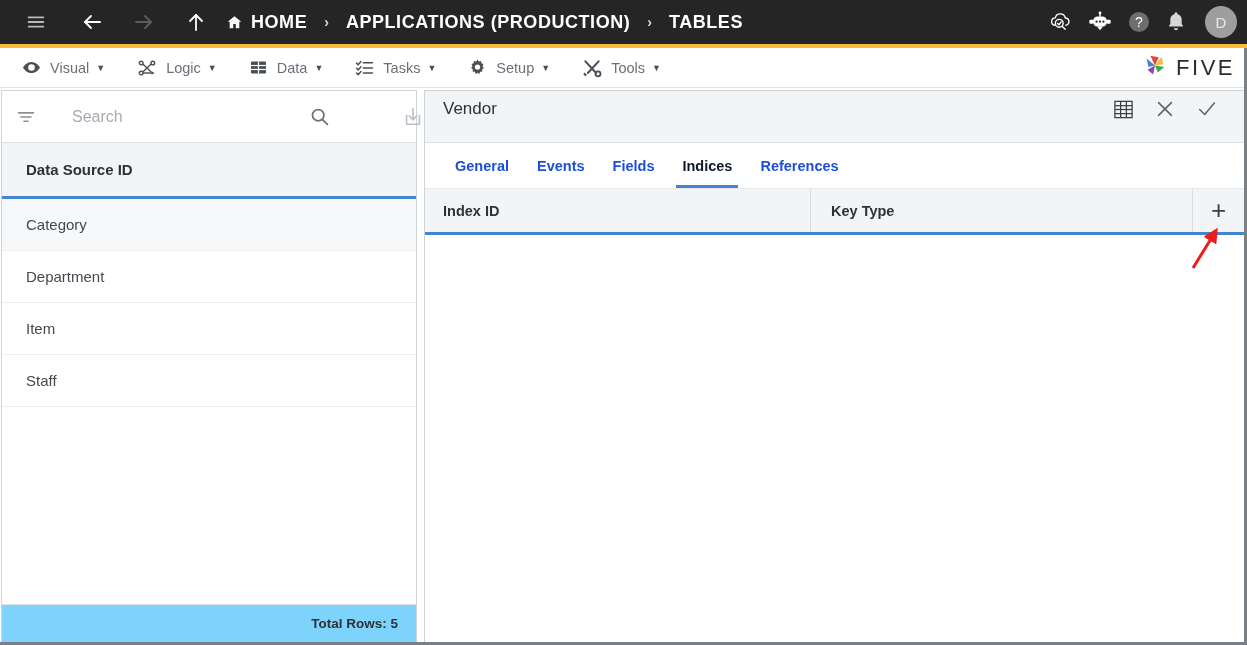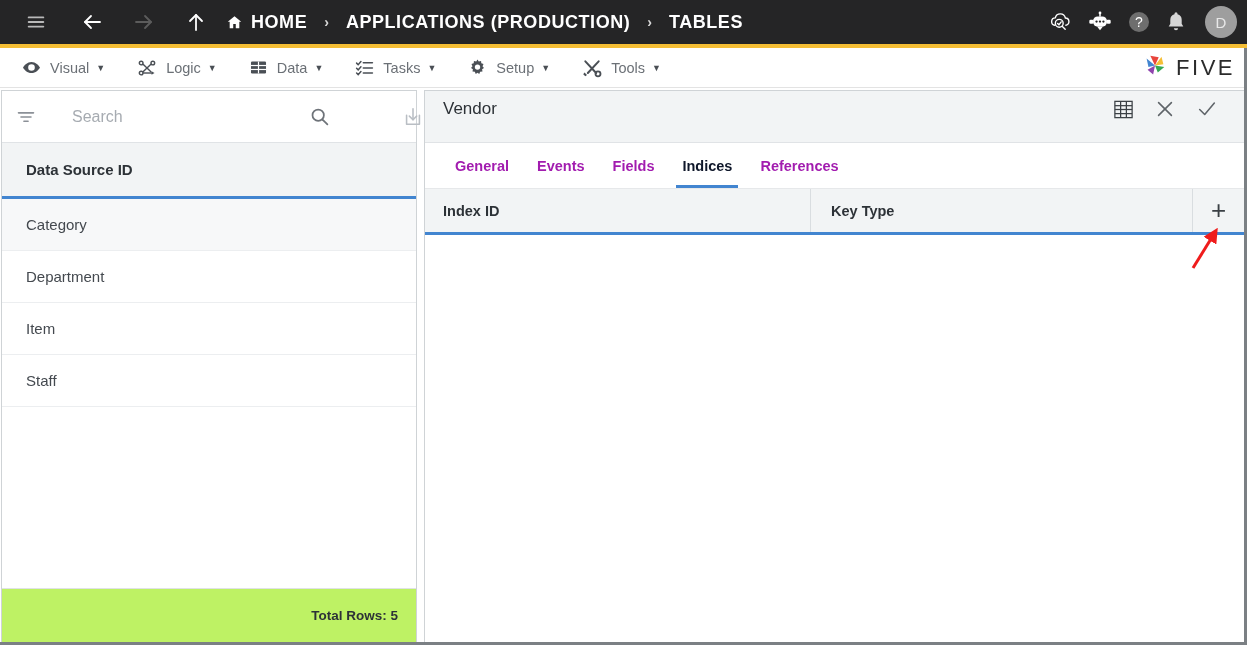--- a/index.html
+++ b/index.html
@@ -94,21 +94,21 @@
   }
   .list-body { flex: 1 1 auto; overflow: hidden; }
   .list-row {
     height: 52px; display: flex; align-items: center; padding-left: 24px;
     font-size: 15px; color: #44494f; border-bottom: 1px solid #eceef0; cursor: pointer;
   }
   .list-row.alt { background: #f7f8f9; }
   .list-row.white { background: #ffffff; }
   .list-filler { background: #ffffff; height: 100%; }
   .list-foot {
-    height: 54px; background: #bef264; border-top: 1px solid #dfe2e5;
+    height: 38px; background: #7dd3fc; border-top: 1px solid #dfe2e5;
     display: flex; align-items: center; justify-content: flex-end;
     padding-right: 18px; font-size: 13.5px; font-weight: bold; color: #2d3237;
     flex: 0 0 auto;
   }
 
   
   .right-panel {
     position: absolute; left: 424px; top: 90px; width: 820px; height: 553px;
     border: 1px solid #cfd3d6; border-right: none; background: #fff;
     display: flex; flex-direction: column;
@@ -118,21 +118,21 @@
     display: flex; align-items: center; padding: 0 16px 15px 18px; flex: 0 0 auto;
   }
   .rp-title { font-size: 17px; color: #2d3237; flex: 1 1 auto; }
   .rp-act { width: 42px; height: 52px; display: flex; align-items: center; justify-content: center; color: #5f6469; cursor: pointer; }
   .tabs {
     height: 46px; display: flex; align-items: stretch; padding-left: 16px;
     border-bottom: 1px solid #e6e8ea; flex: 0 0 auto; background: #fff;
   }
   .tab {
     display: flex; align-items: center; padding: 0 14px; font-size: 14.5px;
-    font-weight: bold; color: #a21caf; cursor: pointer; position: relative;
+    font-weight: bold; color: #1d4ed8; cursor: pointer; position: relative;
   }
   .tab.active { color: #0f172a; }
   .tab.active:after {
     content: ""; position: absolute; left: 8px; right: 8px; bottom: 0; height: 3px; background: #4285d0;
   }
   .grid-head {
     height: 46px; background: #f2f4f5; display: flex; align-items: center;
     border-bottom: 3px solid #4285d0; flex: 0 0 auto;
   }
   .gh-cell {

